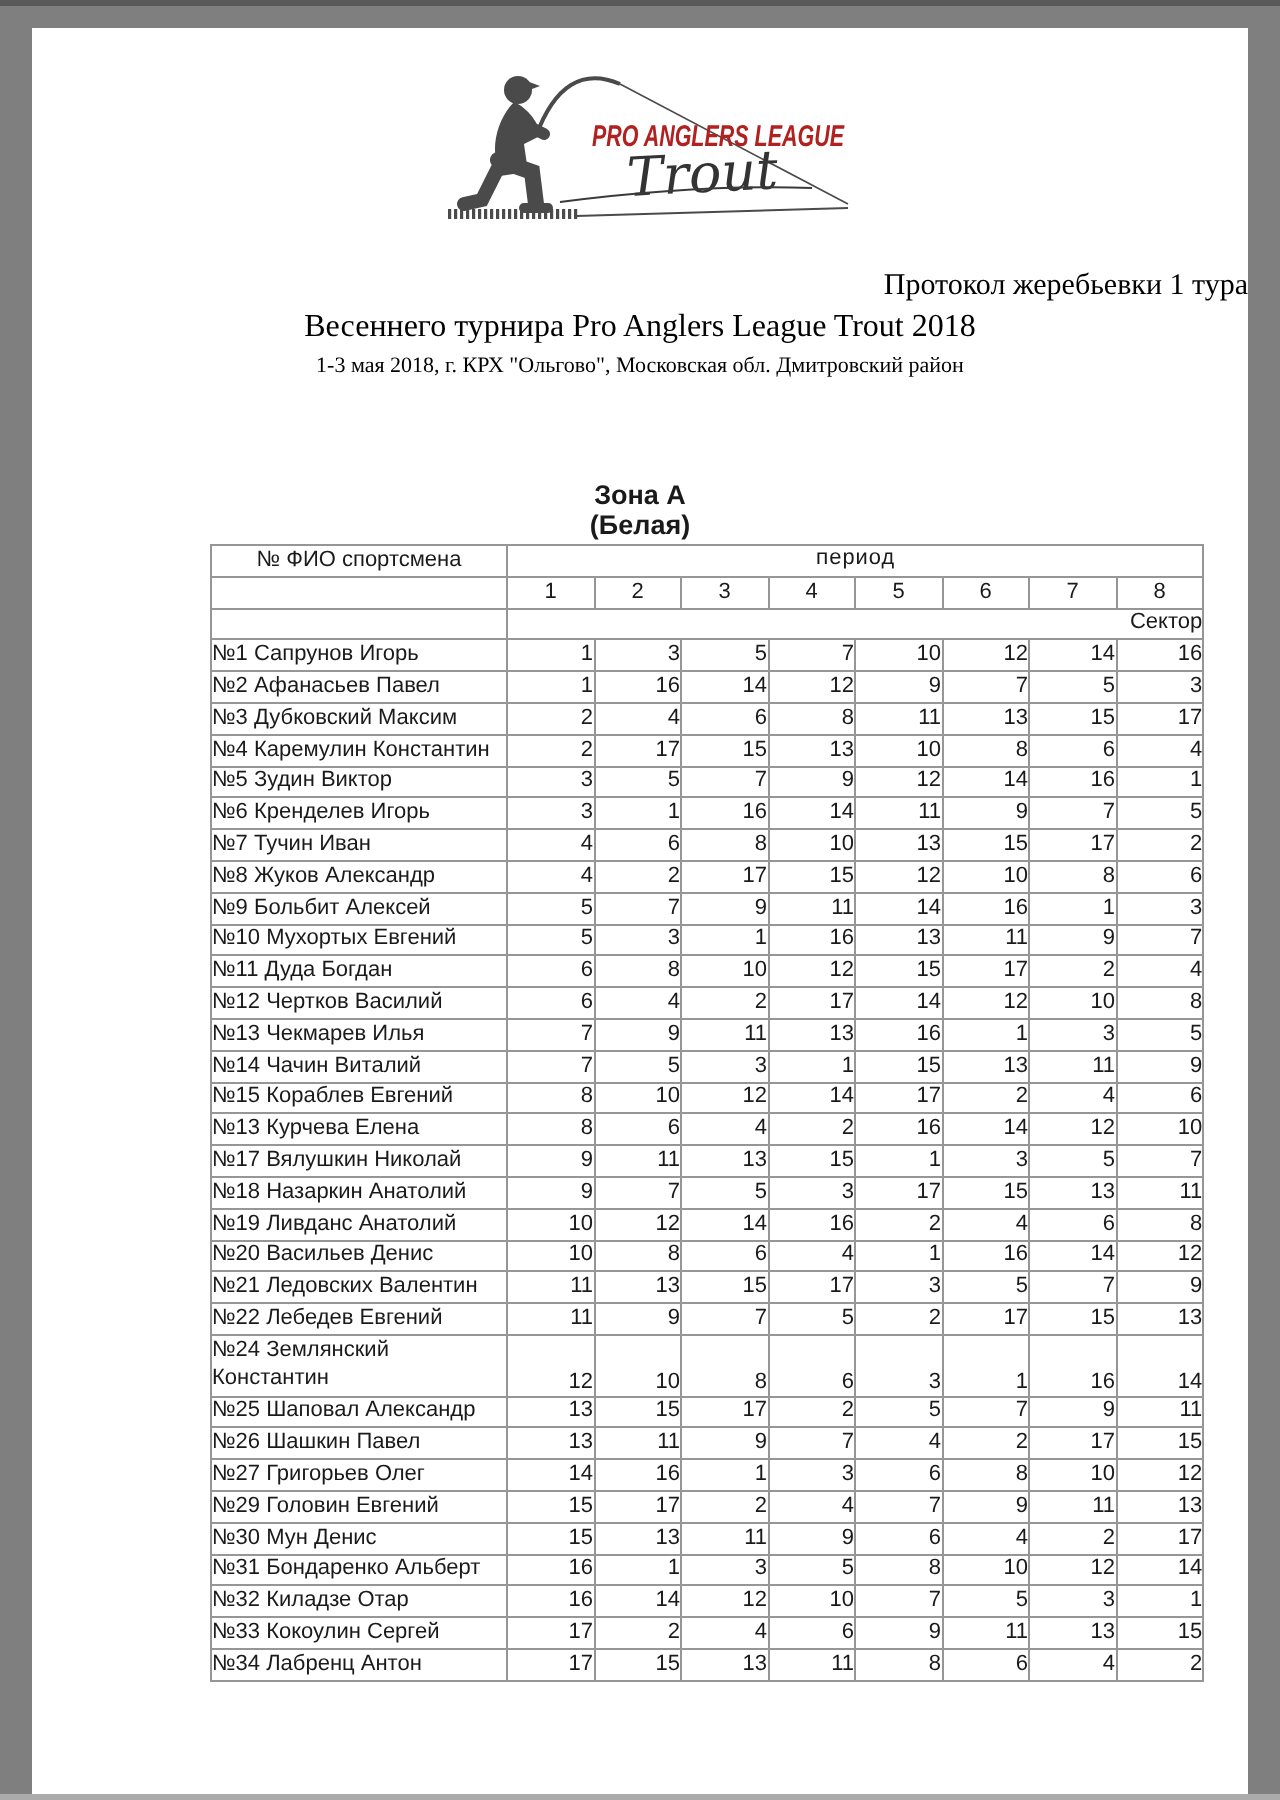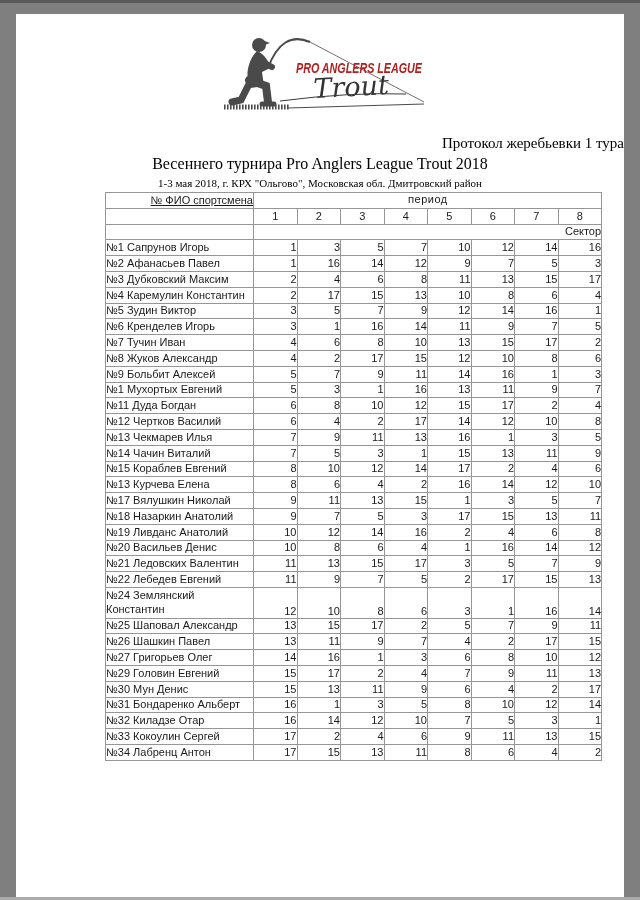--- a/index.html
+++ b/index.html
@@ -38,21 +38,21 @@
   table.draw col.c-name{width:148px;}
   table.draw col.c-num{width:43.5px;}
   table.draw th, table.draw td{
     border:1px solid #969696;
     padding:0;
     height:14.8px;
     line-height:13px;
     font-weight:normal;
     overflow:hidden;
   }
-  th.h-name{ text-align:right;padding-left:5px;font-weight:bold;text-decoration:underline;}
+  th.h-name{ text-align:center;padding-left:5px;font-weight:bold;}
   th.h-period{text-align:center;font-weight:bold;font-family:Liberation Mono, monospace;}
   th.h-num{text-align:center;font-weight:bold;}
   th.h-sector{text-align:right;font-weight:bold;}
   td.name-cell{text-align:left;padding-left:5px;white-space:nowrap;margin-left:14px;}
   td.num-cell{text-align:right;padding-right:7px;}
   tr.two-line td{height:29.6px;vertical-align:bottom;}
   tr.two-line td.name-cell{white-space:normal;vertical-align:top;line-height:14.5px;}
 </style>
 </head>
 <body>
@@ -87,20 +87,24 @@
       <path d="M 70 73 Q 140 64 196 66" fill="none" stroke="#3a3a3a" stroke-width="1"></path>
     </svg>
   </div>
 
   <div class="title-block">
     <div class="title-line1">Протокол жеребьевки 1 тура</div>
     <div class="title-line2">Весеннего турнира Pro Anglers League Trout 2018</div>
     <div class="title-line3">1-3 мая 2018, г. КРХ "Ольгово", Московская обл. Дмитровский район</div>
   </div>
 
+  <div class="zone-block">
+    <div>Зона А</div>
+    <div>(Белая)</div>
+  </div>
 
   <table class="draw">
     <colgroup>
       <col class="c-name">
       <col class="c-num">
         <col class="c-num">
         <col class="c-num">
         <col class="c-num">
       <col class="c-num">
         <col class="c-num">
@@ -222,21 +226,21 @@
     <td class="num-cell">5</td>
     <td class="num-cell">7</td>
     <td class="num-cell">9</td>
     <td class="num-cell">11</td>
     <td class="num-cell">14</td>
     <td class="num-cell">16</td>
     <td class="num-cell">1</td>
     <td class="num-cell">3</td>
   </tr>
         <tr>
-    <td class="name-cell">№1 Мухортых Евгений</td>
+    <td class="name-cell">№10 Мухортых Евгений</td>
     <td class="num-cell">5</td>
     <td class="num-cell">3</td>
     <td class="num-cell">1</td>
     <td class="num-cell">16</td>
     <td class="num-cell">13</td>
     <td class="num-cell">11</td>
     <td class="num-cell">9</td>
     <td class="num-cell">7</td>
   </tr>
         <tr>

